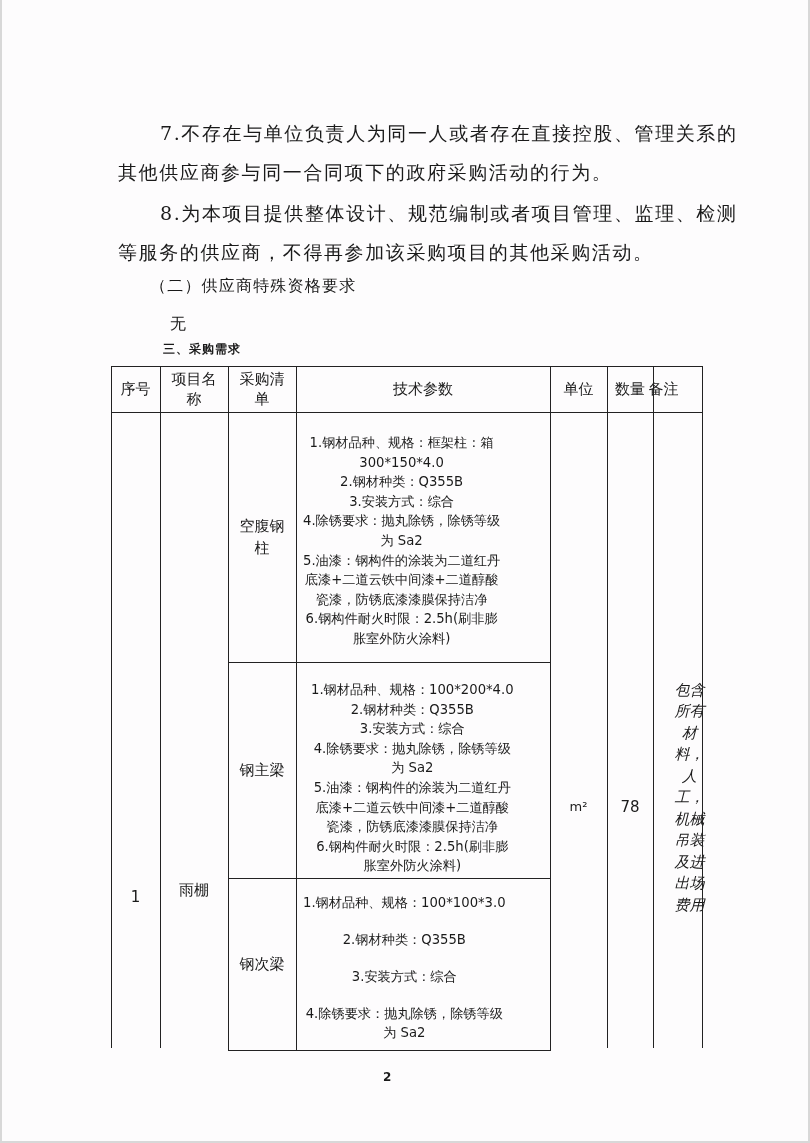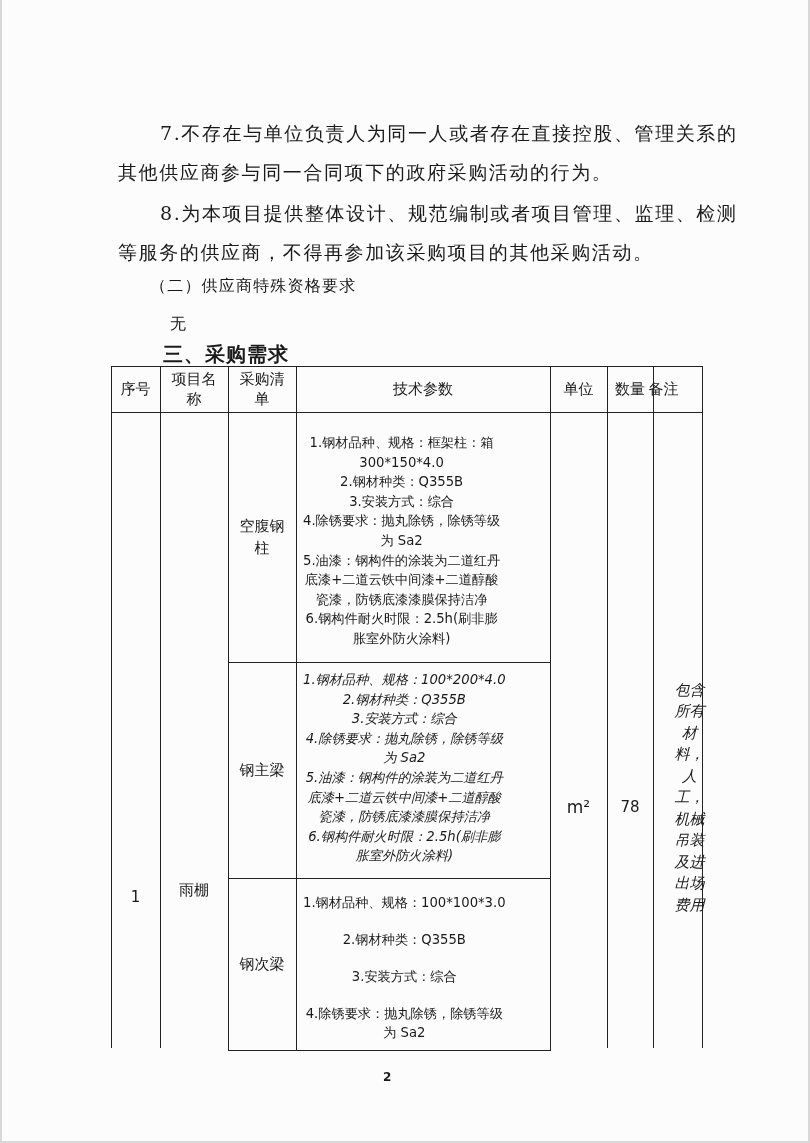--- a/index.html
+++ b/index.html
@@ -5,21 +5,21 @@
   html, body { margin: 0; padding: 0; }
   body {
     width: 810px; height: 1143px; overflow: hidden;
     background: #fdfcfd;
     font-family: "DejaVu Serif", "Liberation Serif", serif;
     color: #1a1a1a;
     position: relative;
   }
   .page-border { position: absolute; left: 0; top: 0; right: 0; bottom: 0; border: 2px solid #d8d8d8; border-top: none; pointer-events: none; }
   .p { position: absolute; font-size: 19px; letter-spacing: 1.6px; white-space: nowrap; }
-  .h3 { position: absolute; font-size: 20px; font-weight: bold; letter-spacing: 1px; font-family: Liberation Sans, sans-serif; }
+  .h3 { position: absolute; font-size: 12px; font-weight: bold; letter-spacing: 1px; font-family: Liberation Sans, sans-serif; }
   .tbl-wrap { position: absolute; left: 111px; top: 366px; }
   .cell { position: absolute; box-sizing: border-box; display: flex; align-items: center; justify-content: center; text-align: center; }
   .hdr { font-family: "DejaVu Sans", "Liberation Sans", sans-serif; font-size: 15px; line-height: 20px; }
   .spec { font-family: "DejaVu Sans", "Liberation Sans", sans-serif; font-size: 13.2px; line-height: 19.6px; text-align: center; align-items: flex-start; justify-content: flex-start; padding-left: 7px; white-space: pre-line; }
   .item { font-family: "DejaVu Sans", "Liberation Sans", sans-serif; font-size: 15px; line-height: 22px; }
   .vline { position: absolute; width: 0; border-left: 1.4px solid #222; }
   .hline { position: absolute; height: 0; border-top: 1.4px solid #222; }
   .note { font-family: "DejaVu Sans", "Liberation Sans", sans-serif; font-size: 15px; line-height: 21.5px; white-space: pre-line; width: 44px; text-align: center; }
   .pageno { position: absolute; left: 383px; top: 1070px; font-size: 12px; font-weight: bold; font-family: "DejaVu Sans", sans-serif; }
 </style>
@@ -59,42 +59,42 @@
 3.安装方式：综合
 4.除锈要求：抛丸除锈，除锈等级
 为 Sa2
 5.油漆：钢构件的涂装为二道红丹
 底漆+二道云铁中间漆+二道醇酸
 瓷漆，防锈底漆漆膜保持洁净
 6.钢构件耐火时限：2.5h(刷非膨
 胀室外防火涂料)</div>
 
   <div class="cell item" style="left:117px; top:296px; width:68px; height:216px;">钢主梁</div>
-  <div class="cell spec" style="left:185px; top:296px; width:254px; height:216px; padding-top:8px;font-style:italic;">1.钢材品种、规格：100*200*4.0
+  <div class="cell spec" style="left:193px; top:296px; width:254px; height:216px; padding-top:18px;">1.钢材品种、规格：100*200*4.0
 2.钢材种类：Q355B
 3.安装方式：综合
 4.除锈要求：抛丸除锈，除锈等级
 为 Sa2
 5.油漆：钢构件的涂装为二道红丹
 底漆+二道云铁中间漆+二道醇酸
 瓷漆，防锈底漆漆膜保持洁净
 6.钢构件耐火时限：2.5h(刷非膨
 胀室外防火涂料)</div>
 
   <div class="cell item" style="left:117px; top:512px; width:68px; height:172px;">钢次梁</div>
   <div class="cell spec" style="left:185px; top:512px; width:254px; height:172px; padding-top:16px; line-height:18.5px;">1.钢材品种、规格：100*100*3.0
 
 2.钢材种类：Q355B
 
 3.安装方式：综合
 
 4.除锈要求：抛丸除锈，除锈等级
 为 Sa2</div>
 
-  <div class="cell item" style="left:439px; top:426px; width:57px; height:30px; font-size:17px;">m²</div>
+  <div class="cell item" style="left:439px; top:426px; width:57px; height:30px; font-size:13px;">m²</div>
   <div class="cell item" style="left:496px; top:426px; width:46px; height:30px;">78</div>
   <div class="cell" style="left:554px; top:312px; width:49px; height:240px;font-style:italic;">
     <div class="note">包含
 所有
 材
 料，
 人
 工，
 机械
 吊装

